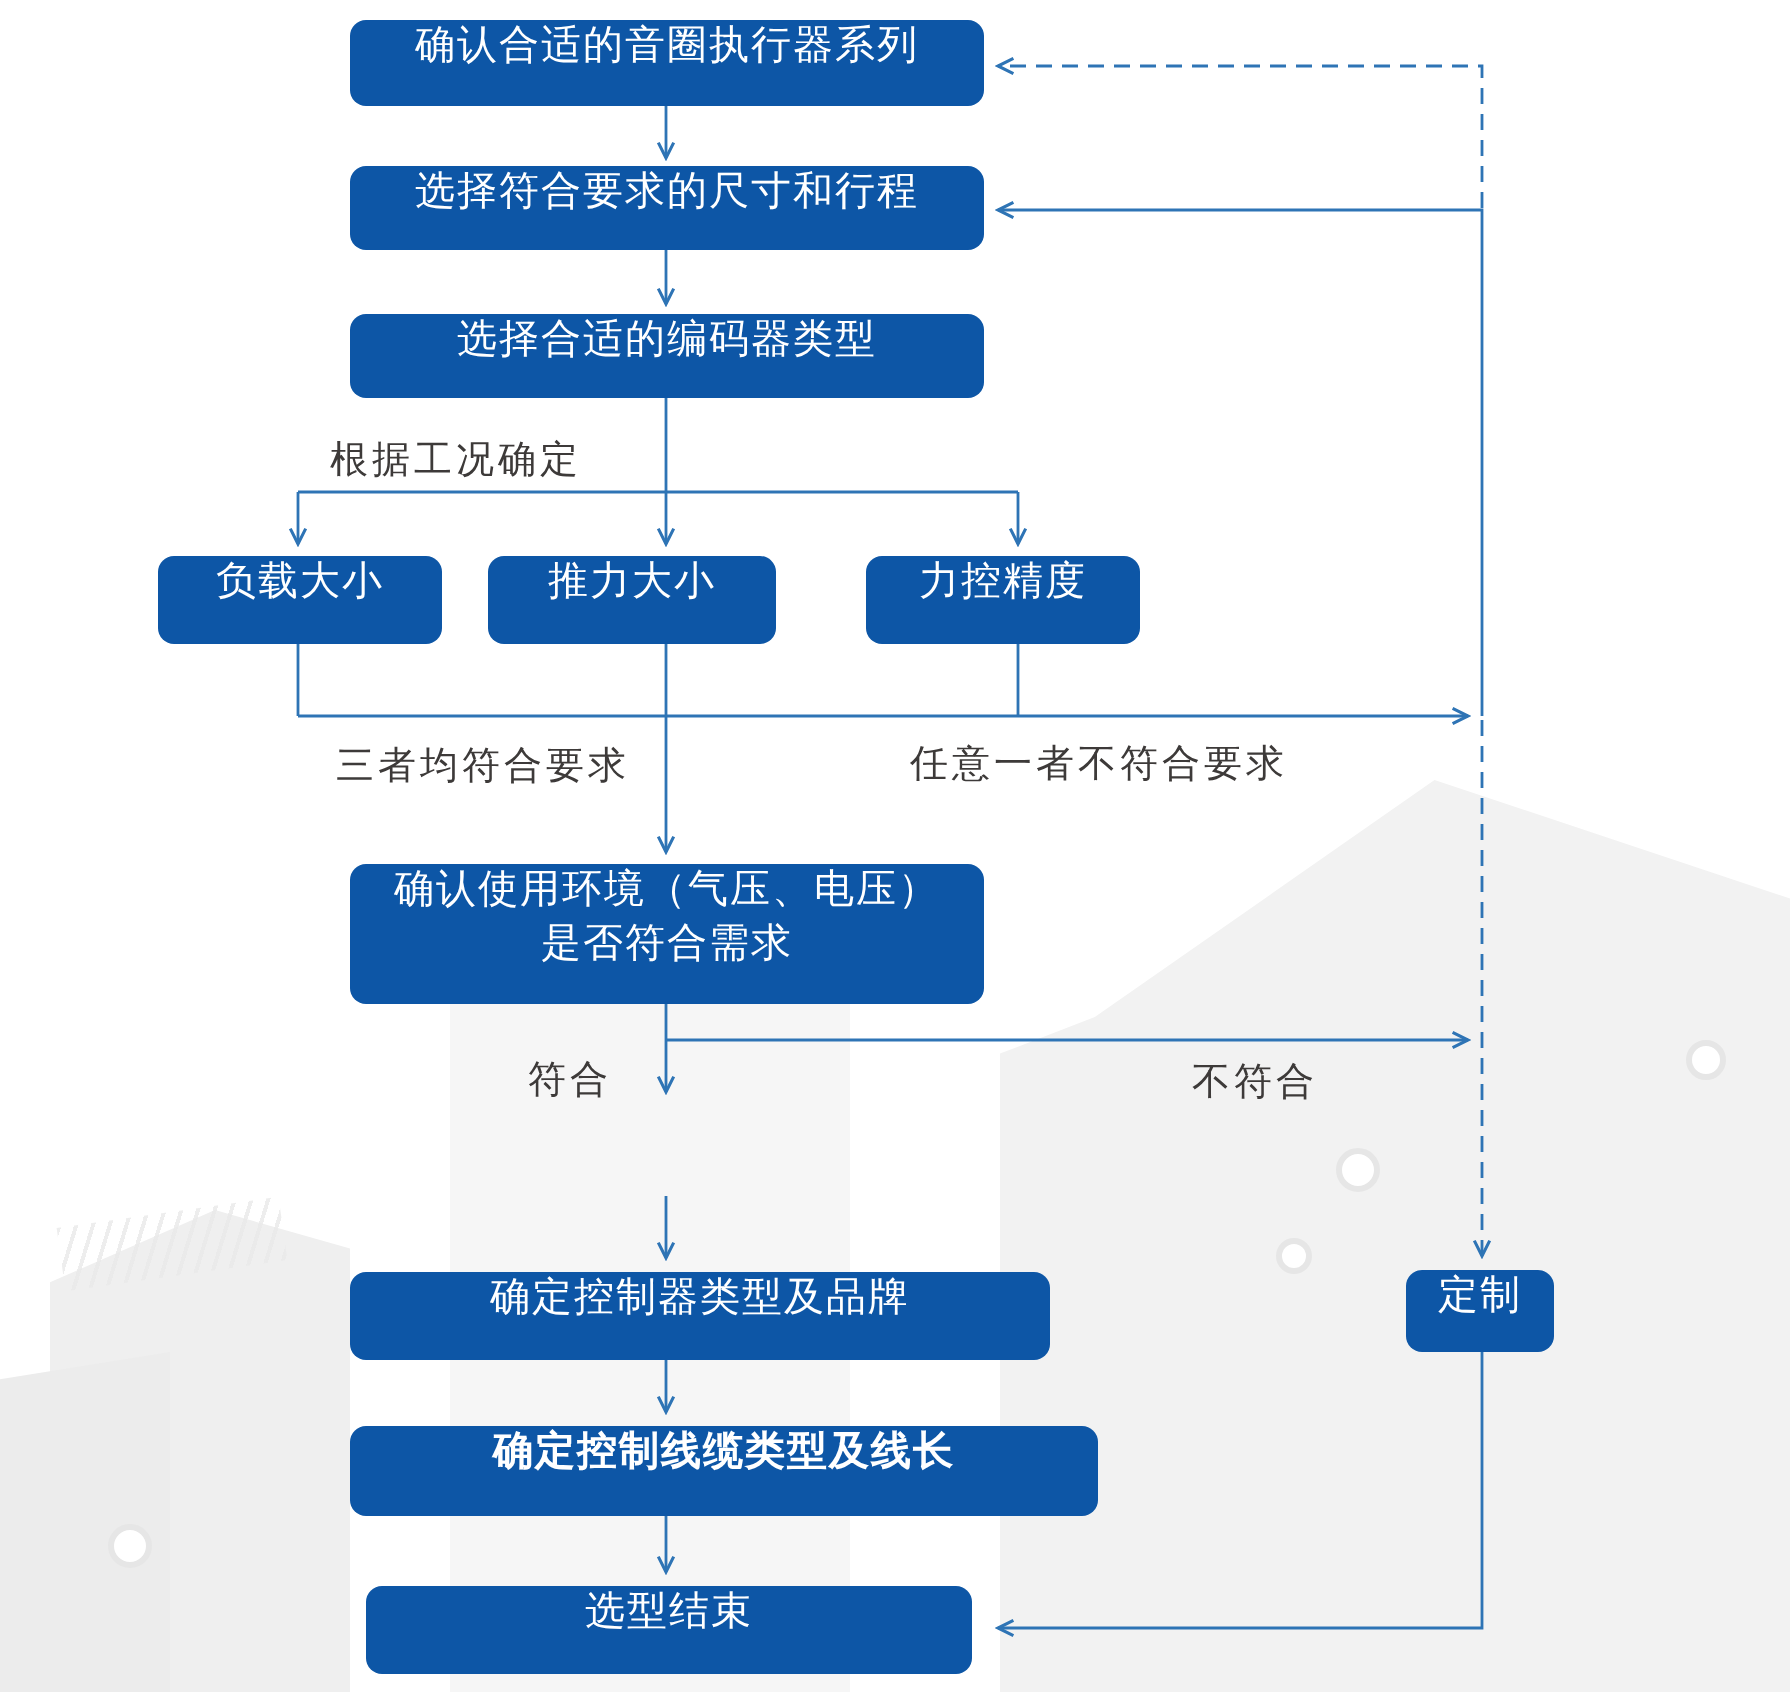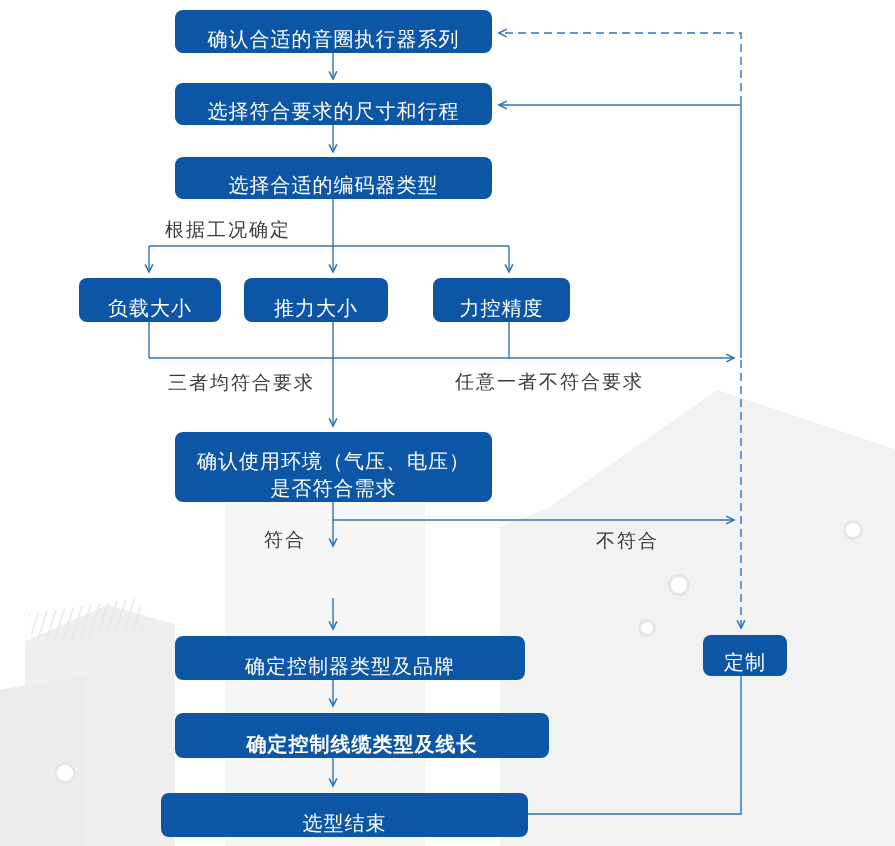--- a/index.html
+++ b/index.html
@@ -35,35 +35,35 @@
   .ring3{left:638px;top:619px;width:12px;height:12px;}
   .ring4{left:843px;top:520px;width:14px;height:14px;}
   
   svg.wires{position:absolute;left:0;top:0;z-index:1;}
   svg.wires path{fill:none;stroke:var(--connector,#2e74b5);stroke-width:1.4;}
   svg.wires path.dash{stroke-dasharray:8 5;}
   #arw path{stroke:var(--connector,#2e74b5);}
   
   .node{
     position:absolute;z-index:2;background:var(--node-fill);color:var(--node-text);
-    border-radius:8px;display:flex;flex-direction:column;align-items:center;justify-content:flex-end;
+    border-radius:8px;display:flex;flex-direction:column;align-items:center;justify-content:flex-start;
     font-size:20px;letter-spacing:1px;text-align:center;line-height:1.35;
   }
   .n-series{left:175px;top:10px;width:317px;height:43px;}
   .n-size{left:175px;top:83px;width:317px;height:42px;}
   .n-encoder{left:175px;top:157px;width:317px;height:42px;}
   .n-load{left:79px;top:278px;width:142px;height:44px;}
   .n-thrust{left:244px;top:278px;width:144px;height:44px;}
   .n-force{left:433px;top:278px;width:137px;height:44px;}
   .n-env{left:175px;top:432px;width:317px;height:70px;}
   .n-safety{left:175px;top:553px;width:317px;height:45px;}
   .n-controller{left:175px;top:636px;width:350px;height:44px;}
   .n-cable{left:175px;top:713px;width:374px;height:45px;font-weight:bold;}
-  .n-finish{left:161px;top:793px;width:367px;height:44px;}
-  .n-custom{left:703px;top:635px;width:84px;height:41px;}
+  .n-finish{left:183px;top:793px;width:303px;height:44px;}
+  .n-custom{left:703px;top:635px;width:74px;height:41px;}
   
   .elabel{
     position:absolute;z-index:2;color:var(--label-text);
     font-size:19px;letter-spacing:2px;white-space:nowrap;
   }
   .l-condition{left:165px;top:217px;}
   .l-allpass{left:168px;top:370px;}
   .l-anyfail{left:455px;top:369px;}
   .l-envpass{left:264px;top:527px;}
   .l-envfail{left:576px;top:528px;margin-left:20px;}

